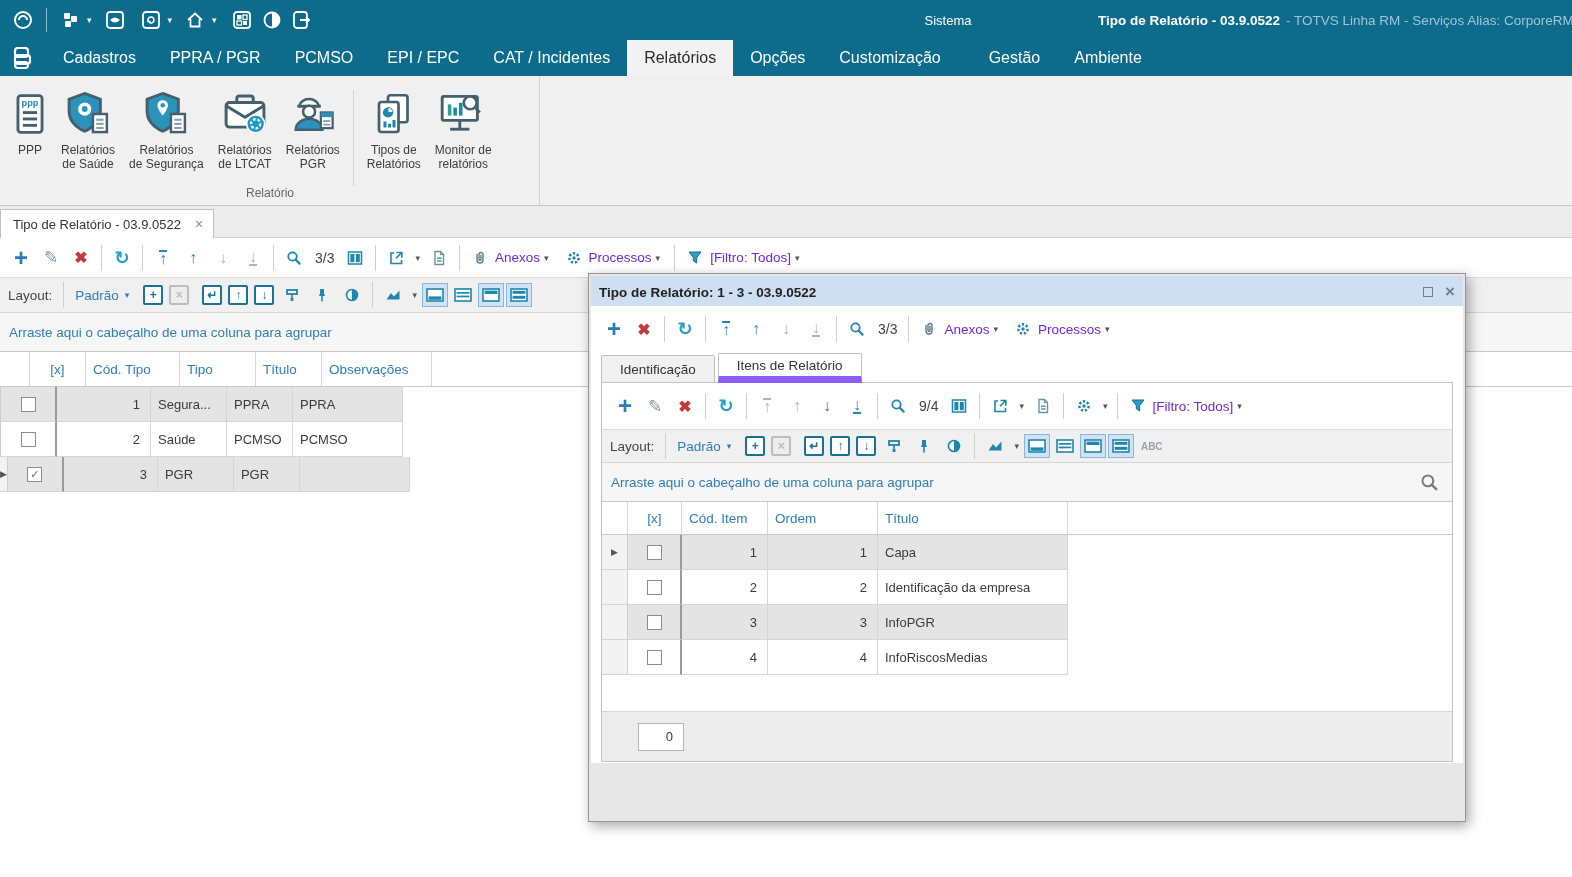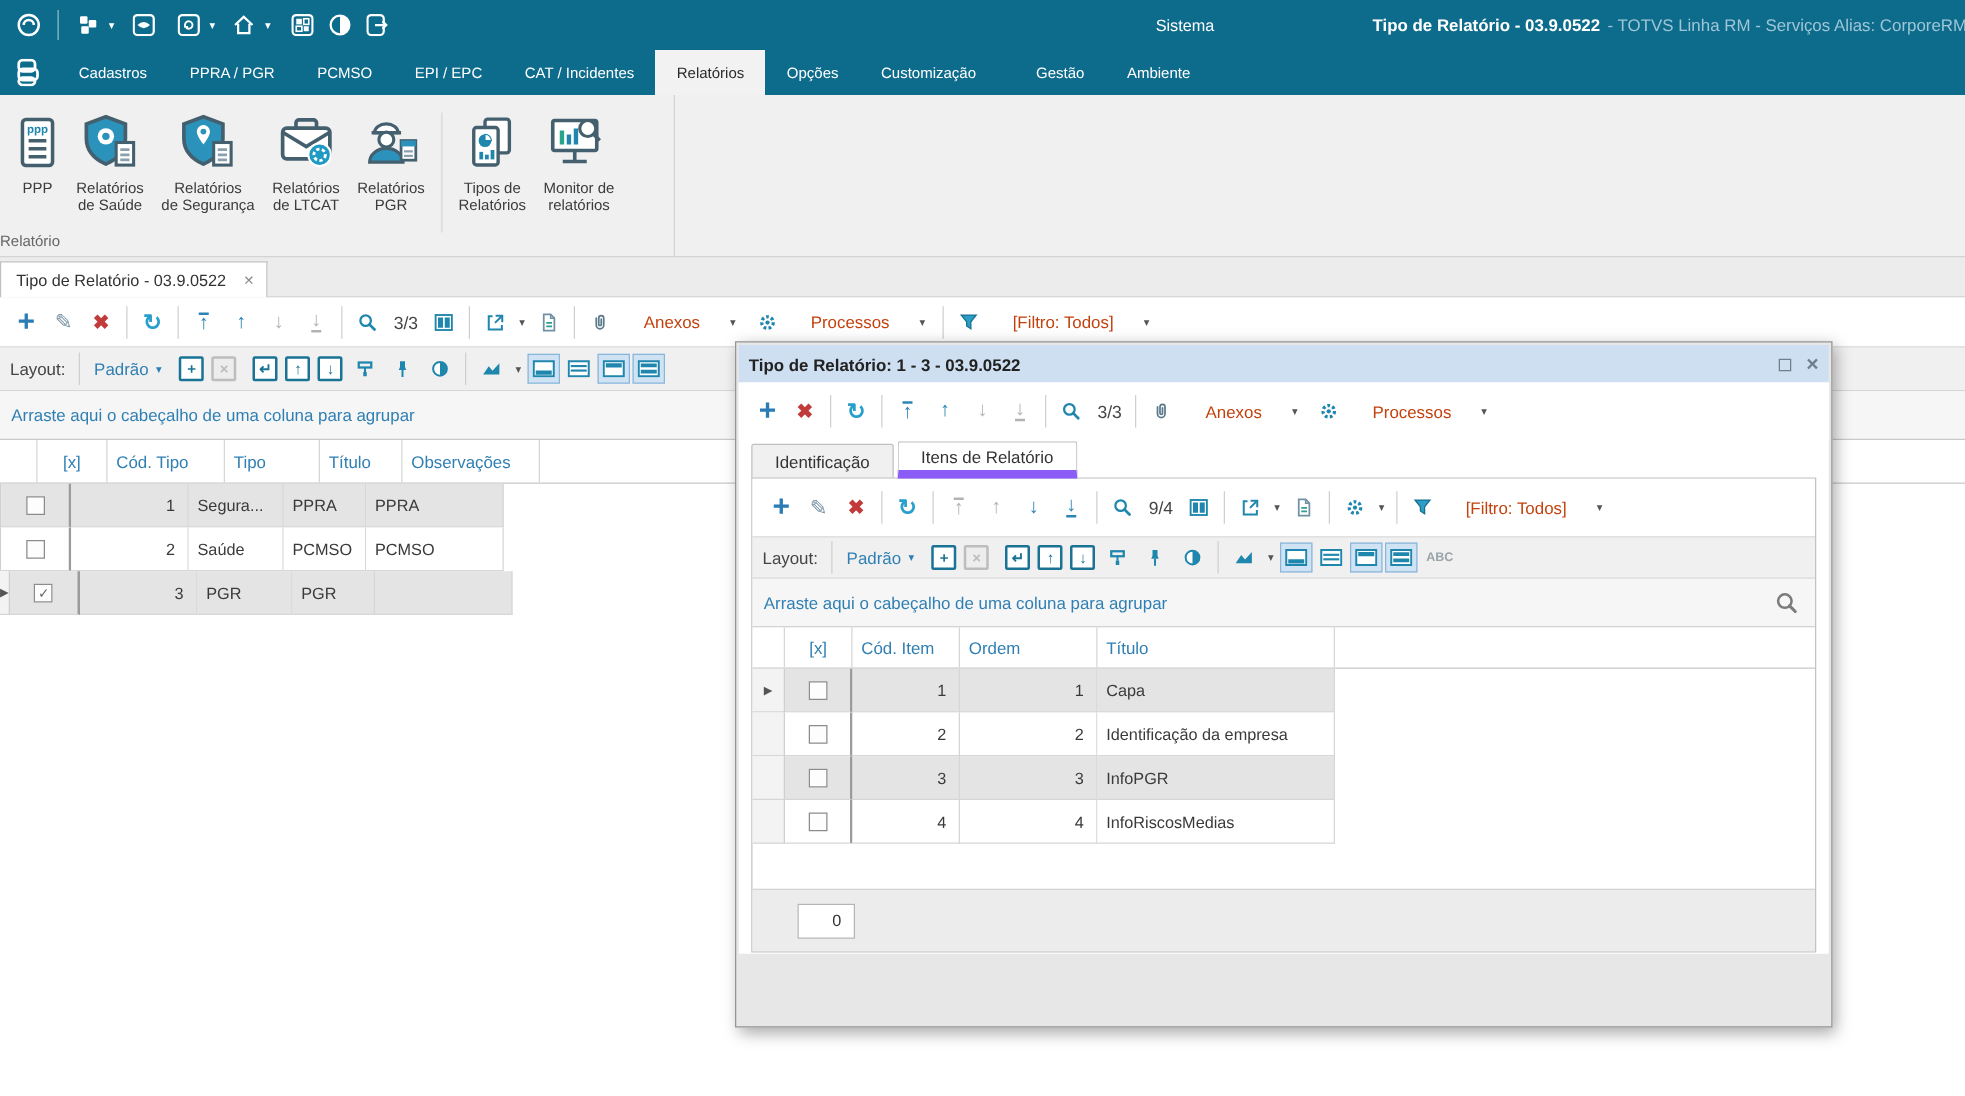--- a/index.html
+++ b/index.html
@@ -13,53 +13,53 @@
   .tb-sep { width:1px; height:24px; background:rgba(255,255,255,.55); margin:0 8px; }
   .chev-w { color:#fff; font-size:9px; margin-left:2px; }
   .sys-label { position:absolute; left:862px; width:172px; top:0; height:40px; display:flex; align-items:center; justify-content:center; color:#fff; z-index:3; font-size:13px; }
   .win-title { position:absolute; left:1098px; top:0; height:40px; display:flex; align-items:center; white-space:nowrap; z-index:3; font-size:13.5px; }
   .win-title .main { color:#fff; font-weight:bold; }
   .win-title .rest { color:#9ec6d6; margin-left:6px; }
 
   
   .menubar { position:absolute; left:0; top:40px; width:100%; height:36px; background:#0d6b8c; display:flex; align-items:stretch; z-index:2; }
   .menu-logo { width:46px; display:flex; align-items:center; justify-content:center; }
-  .mtab { padding:0 17px; display:flex; align-items:center; color:#fff; font-size:12px; cursor:default; }
+  .mtab { padding:0 17px; display:flex; align-items:center; color:#fff; font-size:16px; cursor:default; }
   .mtab.active { background:#f2f2f2; color:#2b2b2b; }
 
   
   .ribbon { position:absolute; left:0; top:76px; width:100%; height:130px; background:#f0f0f0; border-bottom:1px solid #c9c9c9; z-index:1; }
   .rb-group { position:absolute; left:0; top:0; width:540px; height:129px; border-right:1px solid #d2d2d2; }
   .rb-items { display:flex; align-items:flex-start; padding:10px 4px 0 6px; }
   .rb-item { display:flex; flex-direction:column; align-items:center; padding:2px 7px; cursor:default; }
   .rb-item .ric { height:52px; display:flex; align-items:center; justify-content:center; }
   .rb-item .rlb { font-size:12px; color:#3c3c3c; text-align:center; line-height:1.2; margin-top:3px; }
   .rb-vsep { width:1px; height:96px; background:#d5d5d5; margin:4px 6px 0 6px; }
-  .rb-caption { position:absolute; left:0; bottom:5px; width:540px; text-align:left; font-size:12px; color:#666; }
+  .rb-caption { position:absolute; left:0; bottom:5px; width:540px; text-align:center; font-size:12px; color:#666; }
 
   
   .doctabs { position:absolute; left:0; top:206px; width:100%; height:32px; background:#ececec; border-bottom:1px solid #d0d0d0; z-index:1; }
   .dtab { position:absolute; left:0; top:3px; height:29px; background:#fff; border:1px solid #c2c2c2; border-bottom:none; display:flex; align-items:center; padding:0 10px 0 12px; font-size:13px; color:#333; }
   .dtab .x { margin-left:14px; color:#8a8a8a; font-size:14px; cursor:default; }
 
   
   .toolbar { display:flex; align-items:center; background:#fff; }
   .main-toolbar { position:absolute; left:0; top:238px; width:100%; height:39px; padding-left:6px; z-index:1; }
   .tbtn { min-width:26px; height:28px; display:flex; align-items:center; justify-content:center; margin:0 2px; cursor:default; }
   .tsep { width:1px; height:26px; background:#cfcfcf; margin:0 5px; }
   .glyph-plus { color:#2b7cb5; font-size:24px; font-weight:bold; line-height:22px; }
   .glyph-edit { color:#7a93a5; font-size:17px; }
   .glyph-del { color:#c23b3b; font-size:16px; font-weight:bold; }
   .glyph-ref { color:#29a0cc; font-size:18px; font-weight:bold; }
   .nav { font-size:16px; font-weight:bold; line-height:14px; }
   .bar-t { display:inline-block; border-top:2px solid currentColor; }
   .bar-b { display:inline-block; border-bottom:2px solid currentColor; }
   .c-on { color:#2b85b5; } .c-off { color:#b3b3b3; }
   .counter { font-size:14px; color:#444; margin:0 6px; }
-  .tlabel { font-size:13.5px; color:#c2410c; margin:0 20px; }
+  .tlabel { font-size:13.5px; color:#6d28d9; margin:0 0; }
   .chev { color:#555; font-size:9px; margin:0 4px; }
 
   
   .layoutbar { position:absolute; display:flex; align-items:center; background:#f0f0f0; border-top:1px solid #dcdcdc; border-bottom:1px solid #d6d6d6; }
   .main-layoutbar { left:0; top:277px; width:100%; height:36px; padding-left:8px; z-index:1; }
   .lay-label { color:#444; font-size:13.5px; margin-right:6px; }
   .lay-preset { color:#2f7fb3; font-size:13.5px; margin:0 2px 0 6px; }
   .lsq { width:20px; height:20px; border:2px solid #1a7395; border-radius:2px; background:#fff; color:#1a7395; font-weight:bold; font-size:12px; line-height:16px; text-align:center; margin:0 3px; cursor:default; }
   .lsq.dis { border-color:#bdbdbd; color:#bdbdbd; background:#ededed; }
   .vtog { width:26px; height:24px; display:flex; align-items:center; justify-content:center; margin:0 1px; border:1px solid transparent; cursor:default; }

